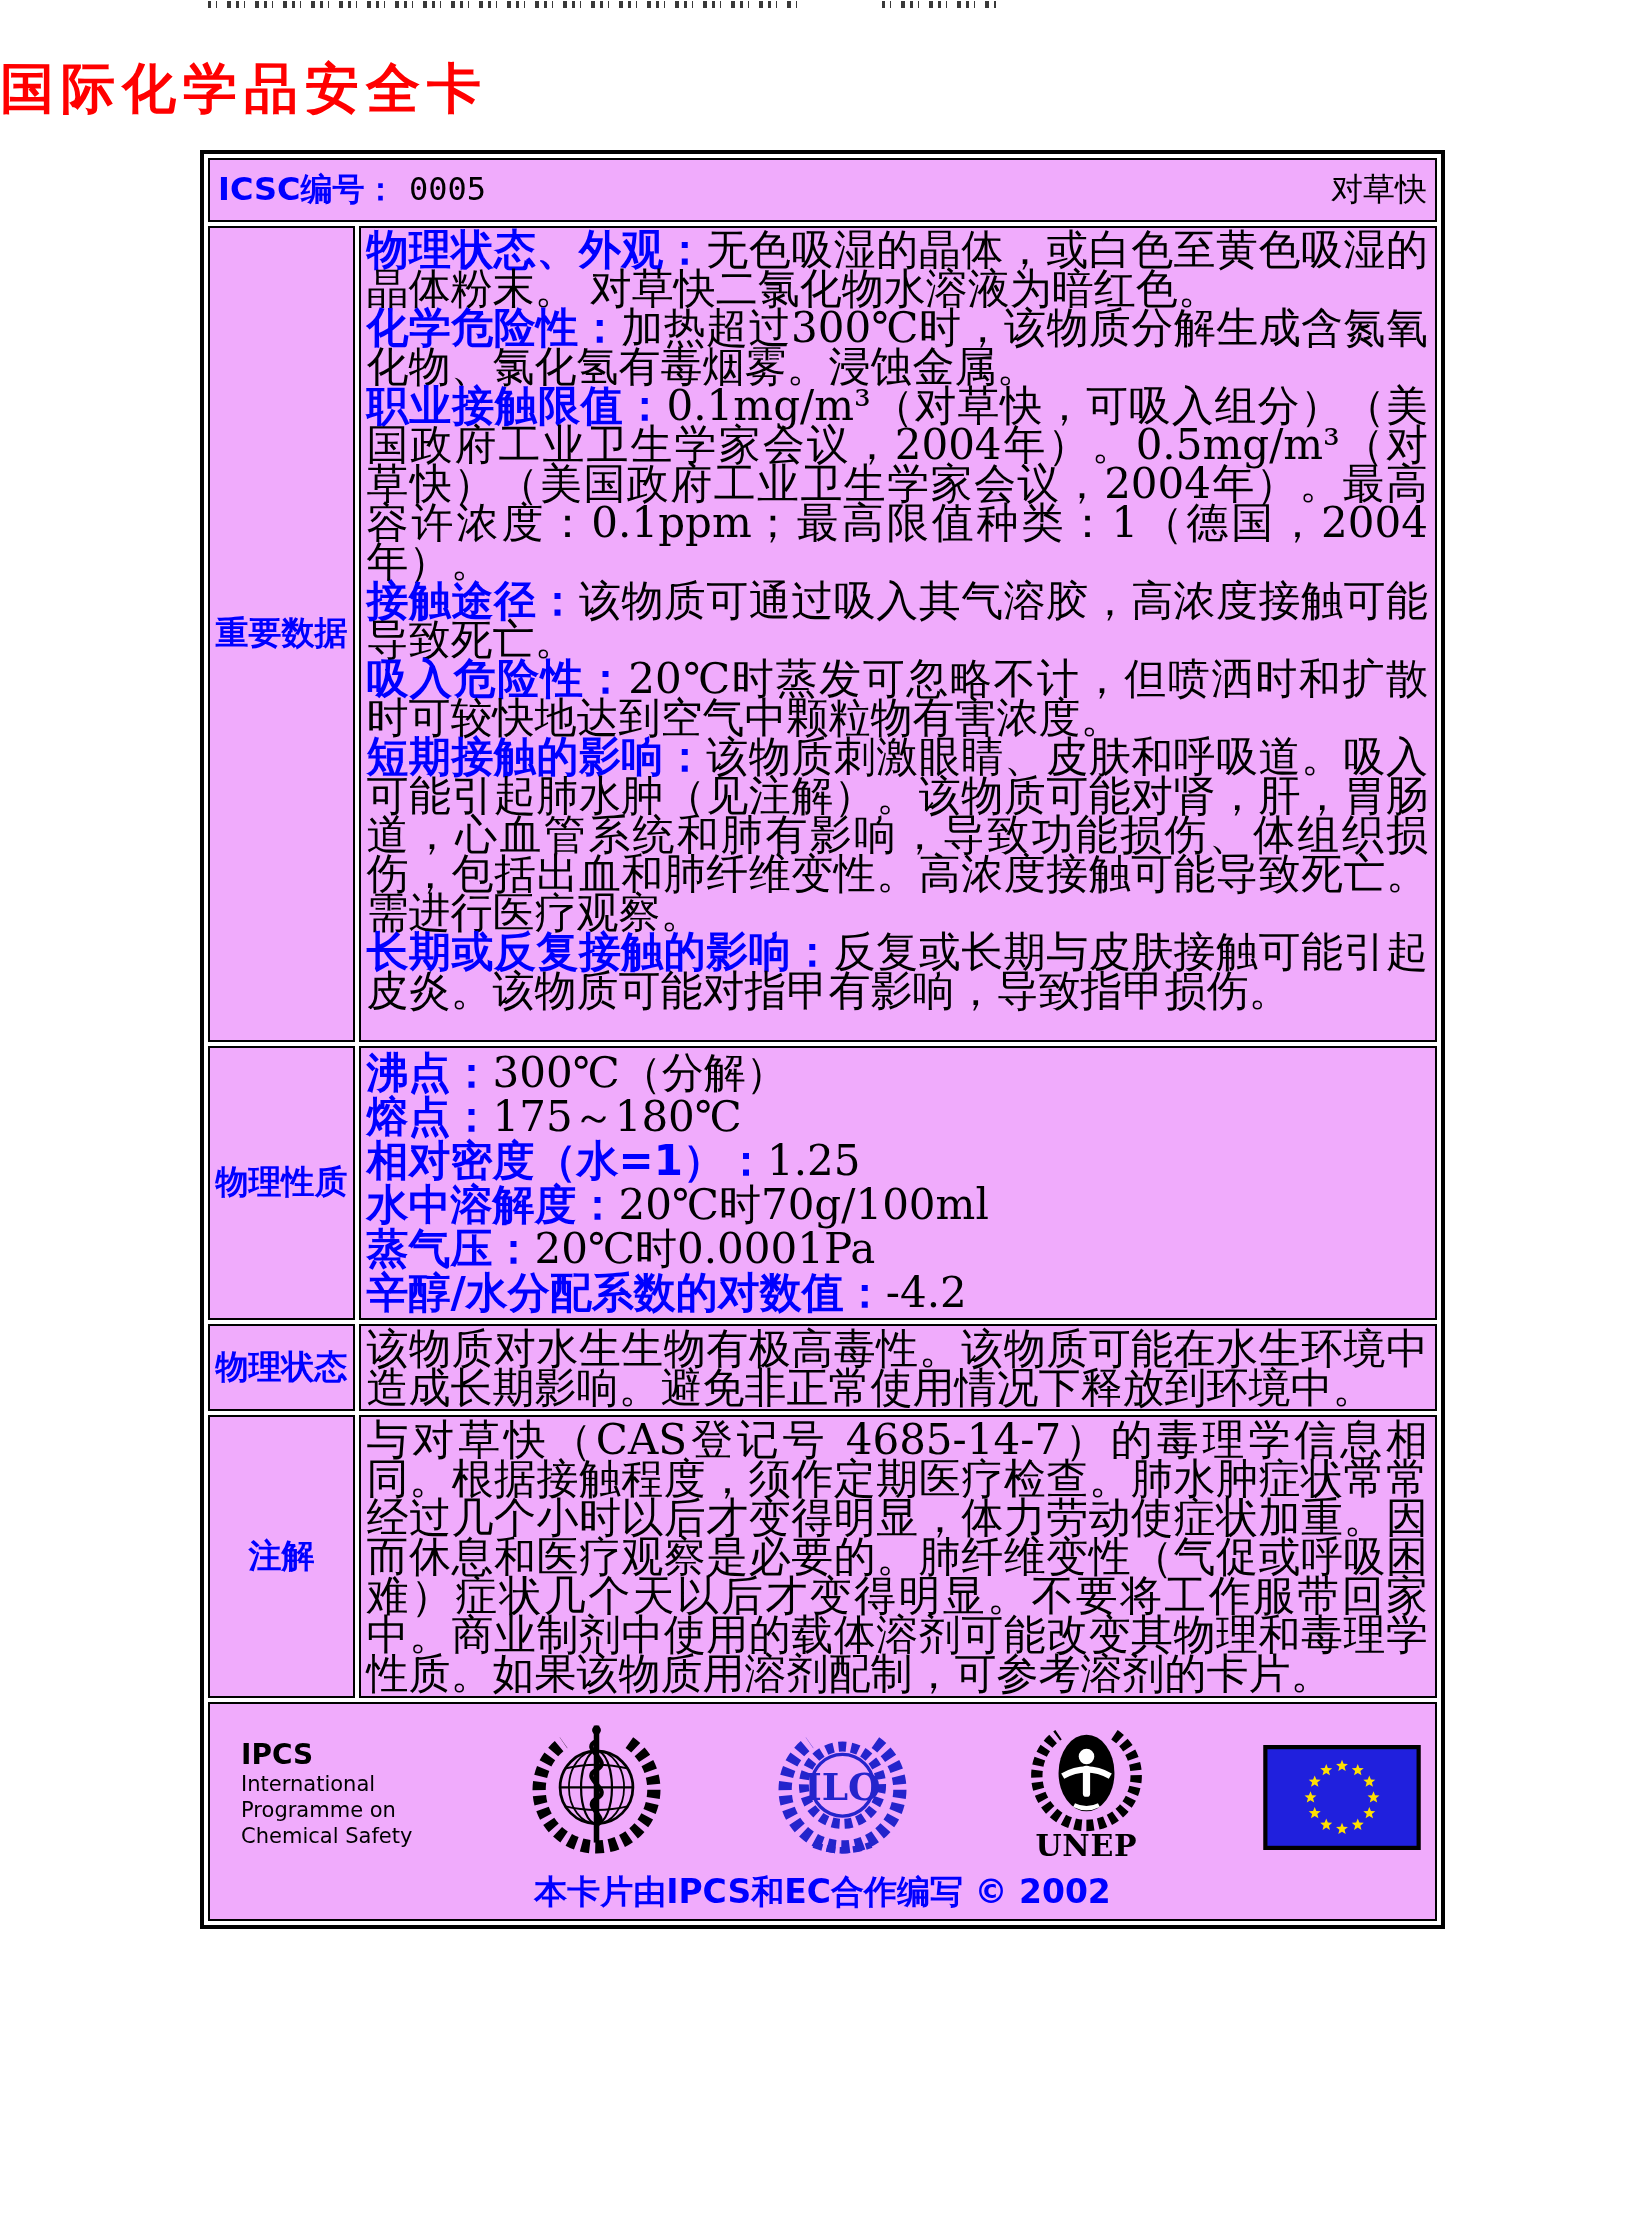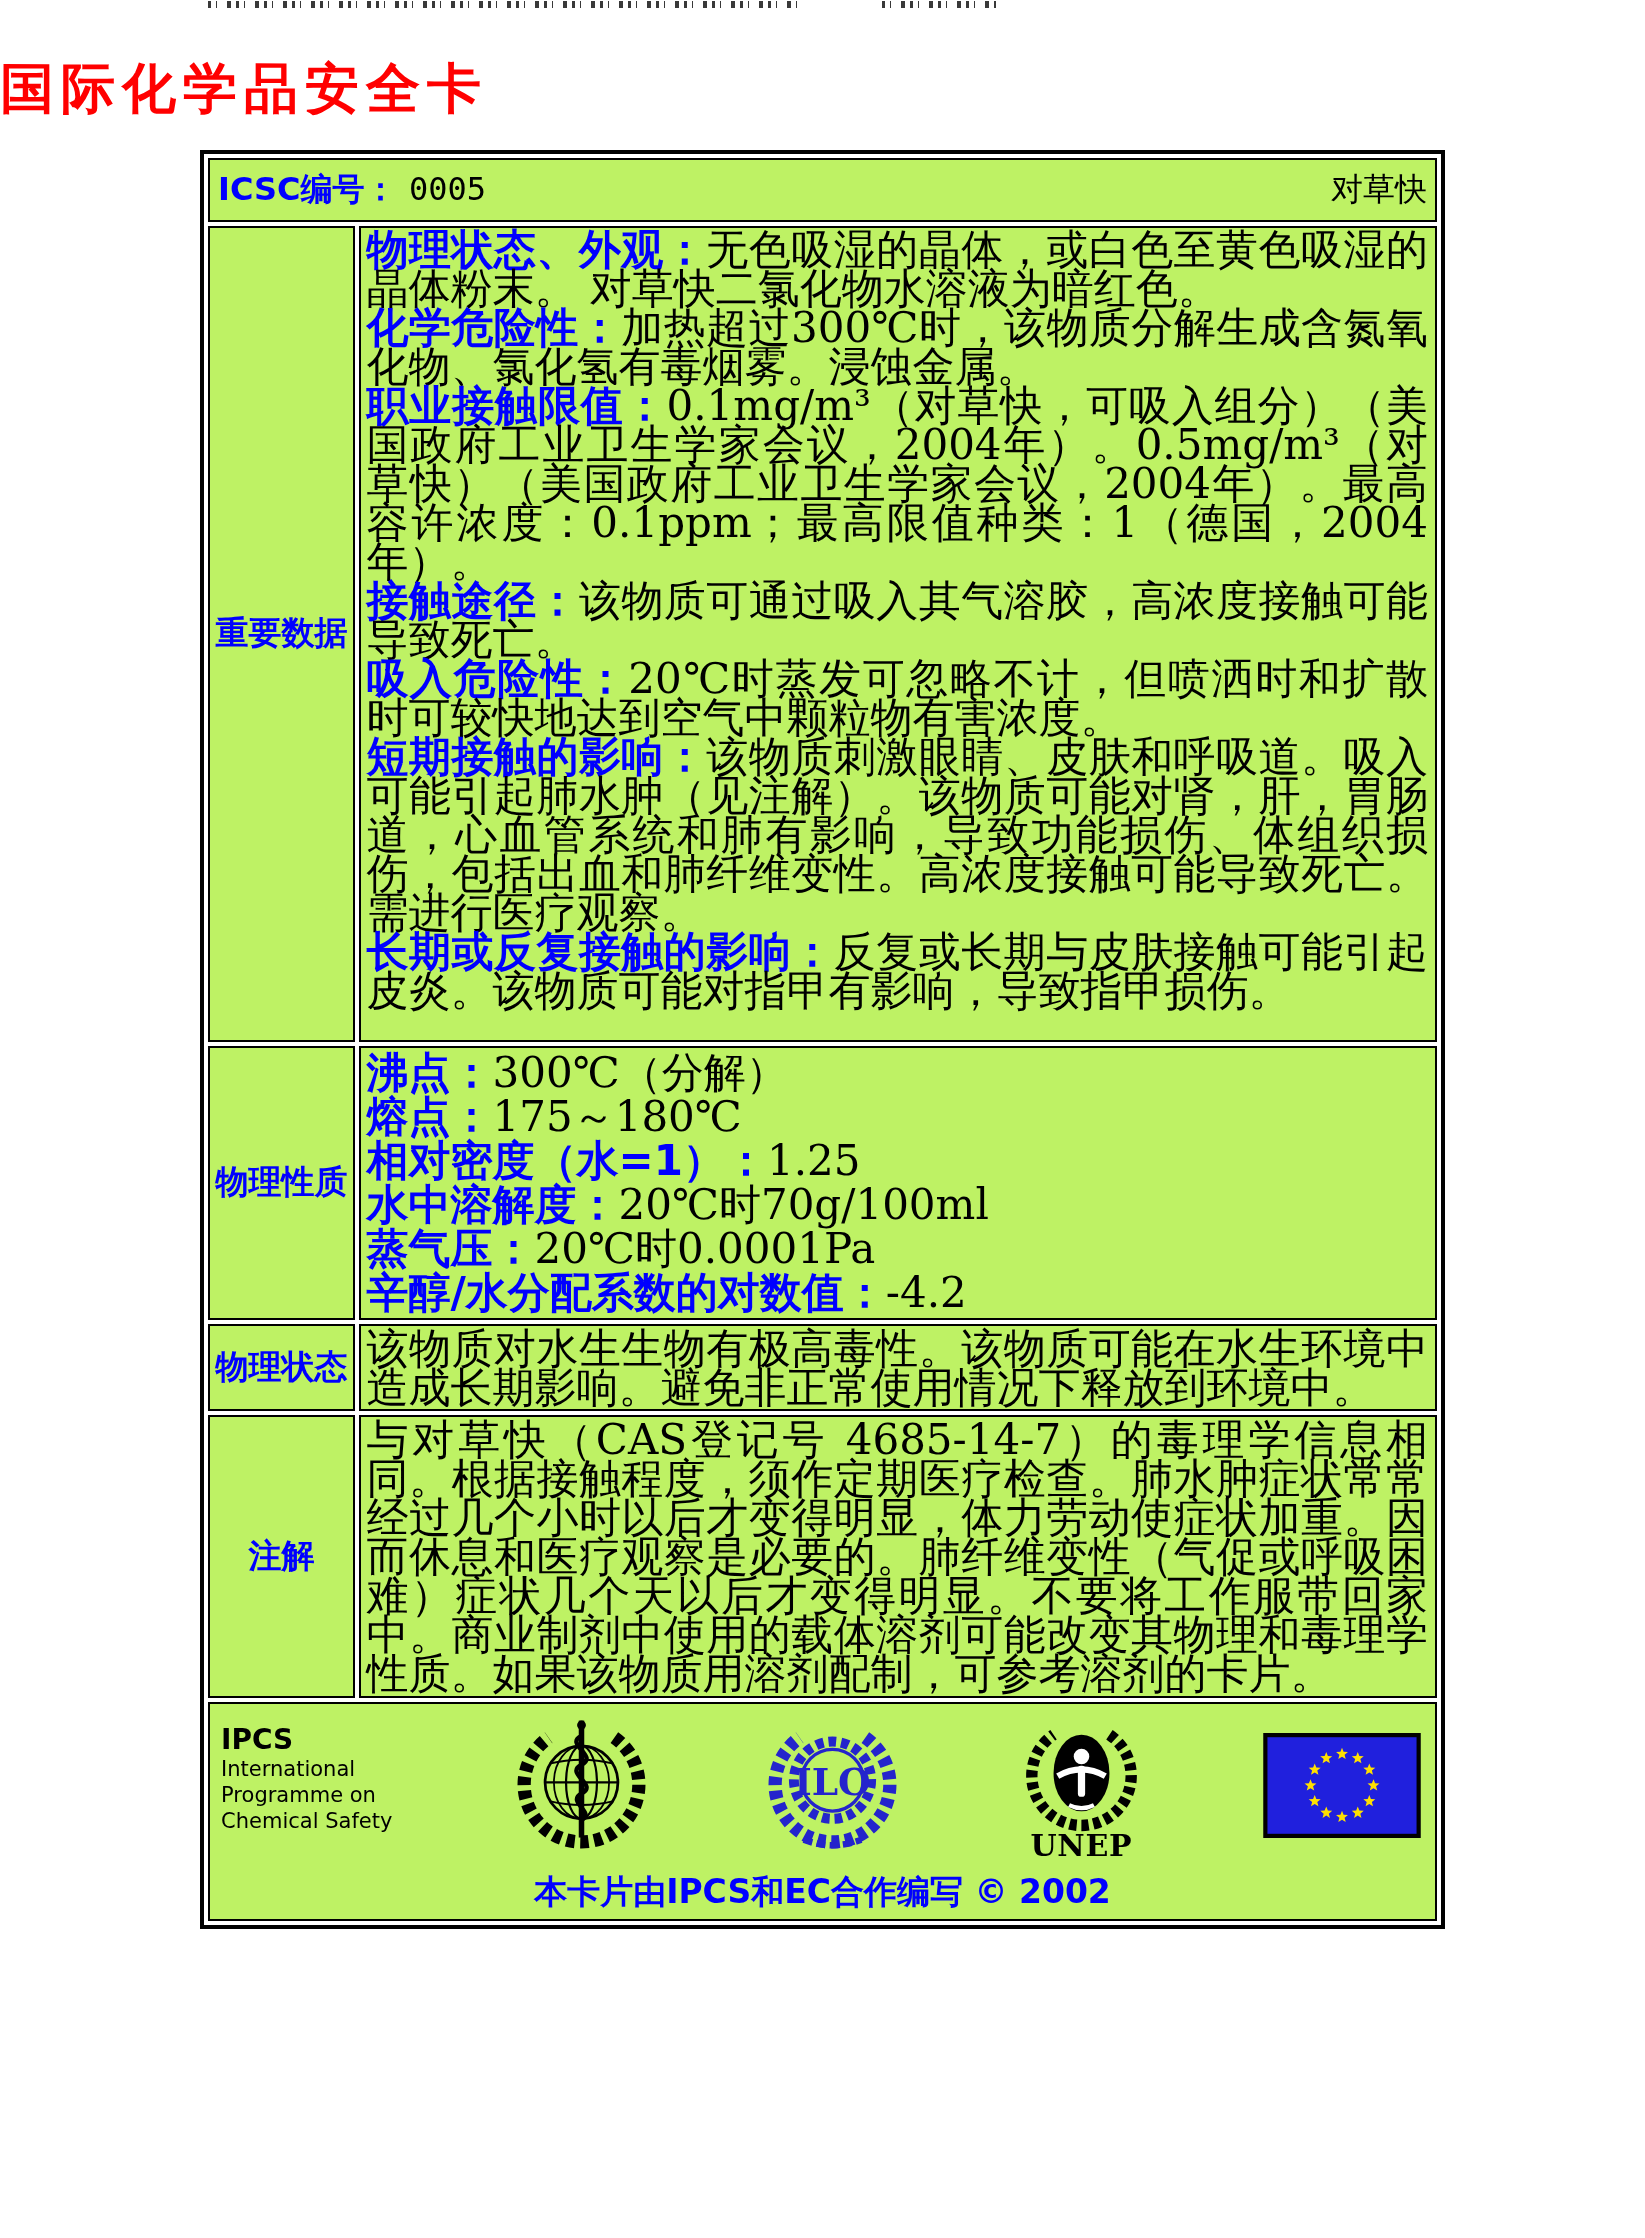--- a/index.html
+++ b/index.html
@@ -35,21 +35,21 @@
 
   table.card {
     margin: 23.6px auto 0 auto;
     width: 1245px;
     border: 4.9px solid #000;
     border-collapse: separate;
     border-spacing: 4.9px;
     table-layout: fixed;
     background: #fff;
   }
-  td { border: 2.1px solid #000; background:#bef264; vertical-align: top; }
+  td { border: 2.1px solid #000; background:#f0abfc; vertical-align: top; }
   td.rowlabel {
     vertical-align: middle;
     text-align: center;
     color: #0000ff;
     font-weight: bold;
     font-size: 33px;
     font-family: "DejaVu Sans", "Liberation Sans", sans-serif;
     padding: 0 2.8px;
   }
   td.content {
@@ -74,23 +74,24 @@
   .icsc-left .blabel { font-size: 32px; }
   .icsc-num { color:#000; margin-left: 12.5px; font-family:"DejaVu Sans Mono","Liberation Mono",monospace; }
   .chem-name { font-size: 32px; }
 
   .phys-line { line-height: 44px; }
 
   
   .footer-cell { padding: 7px 9.7px 4.2px 9.7px; }
   .logo-row {
     display: flex;
-    align-items: flex-start;
+    align-items: center;
     justify-content: space-between;
     padding: 2.8px 4.2px 0 1.4px;
+    margin-left: 20px;
   }
   .ipcs-block { width: 177px; font-family: "DejaVu Sans","Liberation Sans",sans-serif; padding-top: 9.7px; }
   .ipcs-abbr { font-size: 28px; font-weight: bold; line-height: 33px; }
   .ipcs-line { font-size: 21px; line-height: 26px; }
   .logo { display:block; }
   .unep-block { text-align:center; width: 132px; }
   .unep-text { font-family:"DejaVu Serif","Liberation Serif",serif; font-weight:bold; font-size:30px; letter-spacing:0.7px; margin-top:-4.2px; }
   .eu-flag-wrap { padding-top: 19.4px; }
   .caption-line {
     text-align: center;

